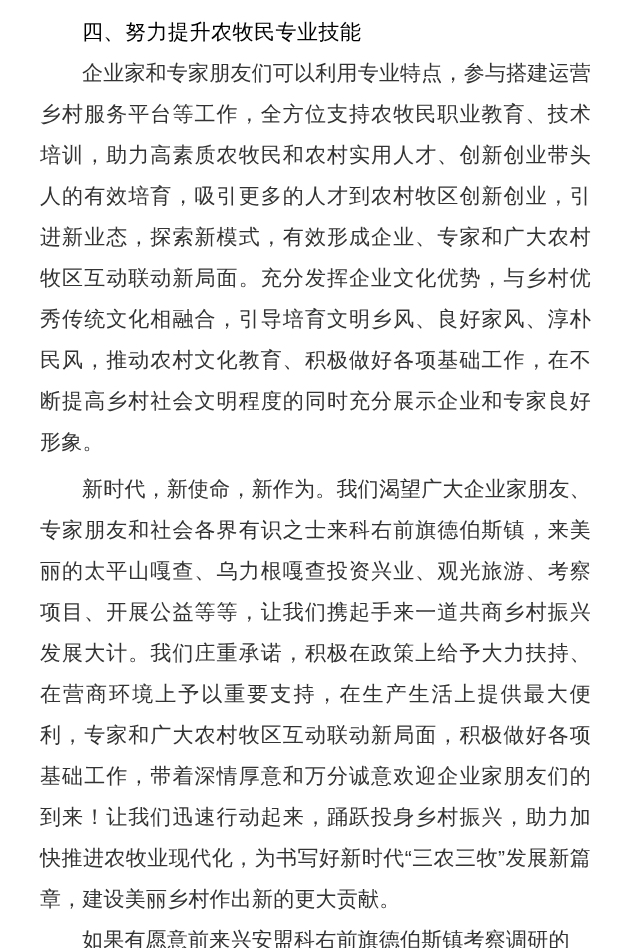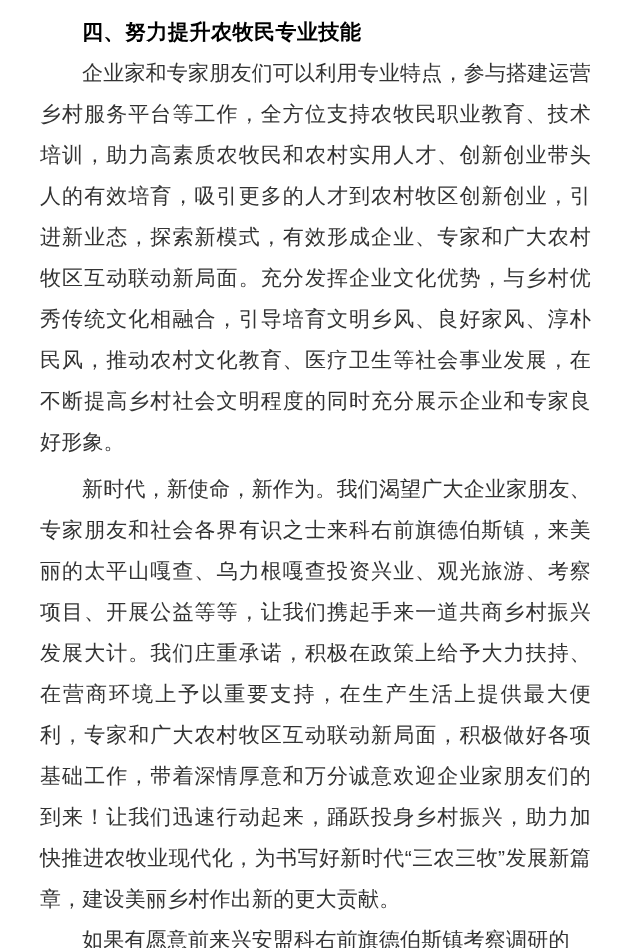--- a/index.html
+++ b/index.html
@@ -14,21 +14,21 @@
     box-sizing: border-box;
     background: var(--page-bg, #ffffff);
     padding: 11px 41px 0 40px;
     overflow: hidden;
     font-family: "Liberation Sans", "DejaVu Sans", sans-serif;
   }
   .heading {
     margin: 0;
     font-size: 21px;
     line-height: 41px;
-    font-weight: 700;
+    font-weight: 400;
     color: var(--heading-color, #000000);
     text-indent: 2em;
     letter-spacing: 0.5px;
     white-space: nowrap;
   }
   .para {
     margin: 0;
     font-size: 21px;
     line-height: 41px;
     font-weight: 400;
@@ -40,16 +40,16 @@
   }
   .para.second {
     margin-top: 6px;
   }
 </style>
 </head>
 <body>
 
 <div class="page">
   <h2 class="heading">四、努力提升农牧民专业技能</h2>
-  <p class="para">企业家和专家朋友们可以利用专业特点，参与搭建运营乡村服务平台等工作，全方位支持农牧民职业教育、技术培训，助力高素质农牧民和农村实用人才、创新创业带头人的有效培育，吸引更多的人才到农村牧区创新创业，引进新业态，探索新模式，有效形成企业、专家和广大农村牧区互动联动新局面。充分发挥企业文化优势，与乡村优秀传统文化相融合，引导培育文明乡风、良好家风、淳朴民风，推动农村文化教育、医疗卫生等社会事业发展，在不断提高乡村社会文明程度的同时充分展示企业和专家良好形象。</p>
+  <p class="para">企业家和专家朋友们可以利用专业特点，参与搭建运营乡村服务平台等工作，全方位支持农牧民职业教育、技术培训，助力高素质农牧民和农村实用人才、创新创业带头人的有效培育，吸引更多的人才到农村牧区创新创业，引进新业态，探索新模式，有效形成企业、专家和广大农村牧区互动联动新局面。充分发挥企业文化优势，与乡村优秀传统文化相融合，引导培育文明乡风、良好家风、淳朴民风，推动农村文化教育、积极做好各项基础工作，在不断提高乡村社会文明程度的同时充分展示企业和专家良好形象。</p>
   <p class="para second">新时代，新使命，新作为。我们渴望广大企业家朋友、专家朋友和社会各界有识之士来科右前旗德伯斯镇，来美丽的太平山嘎查、乌力根嘎查投资兴业、观光旅游、考察项目、开展公益等等，让我们携起手来一道共商乡村振兴发展大计。我们庄重承诺，积极在政策上给予大力扶持、在营商环境上予以重要支持，在生产生活上提供最大便利，专家和广大农村牧区互动联动新局面，积极做好各项基础工作，带着深情厚意和万分诚意欢迎企业家朋友们的到来！让我们迅速行动起来，踊跃投身乡村振兴，助力加快推进农牧业现代化，为书写好新时代“三农三牧”发展新篇章，建设美丽乡村作出新的更大贡献。</p>
   <p class="para">如果有愿意前来兴安盟科右前旗德伯斯镇考察调研的</p>
 </div>
 
 </body></html>

